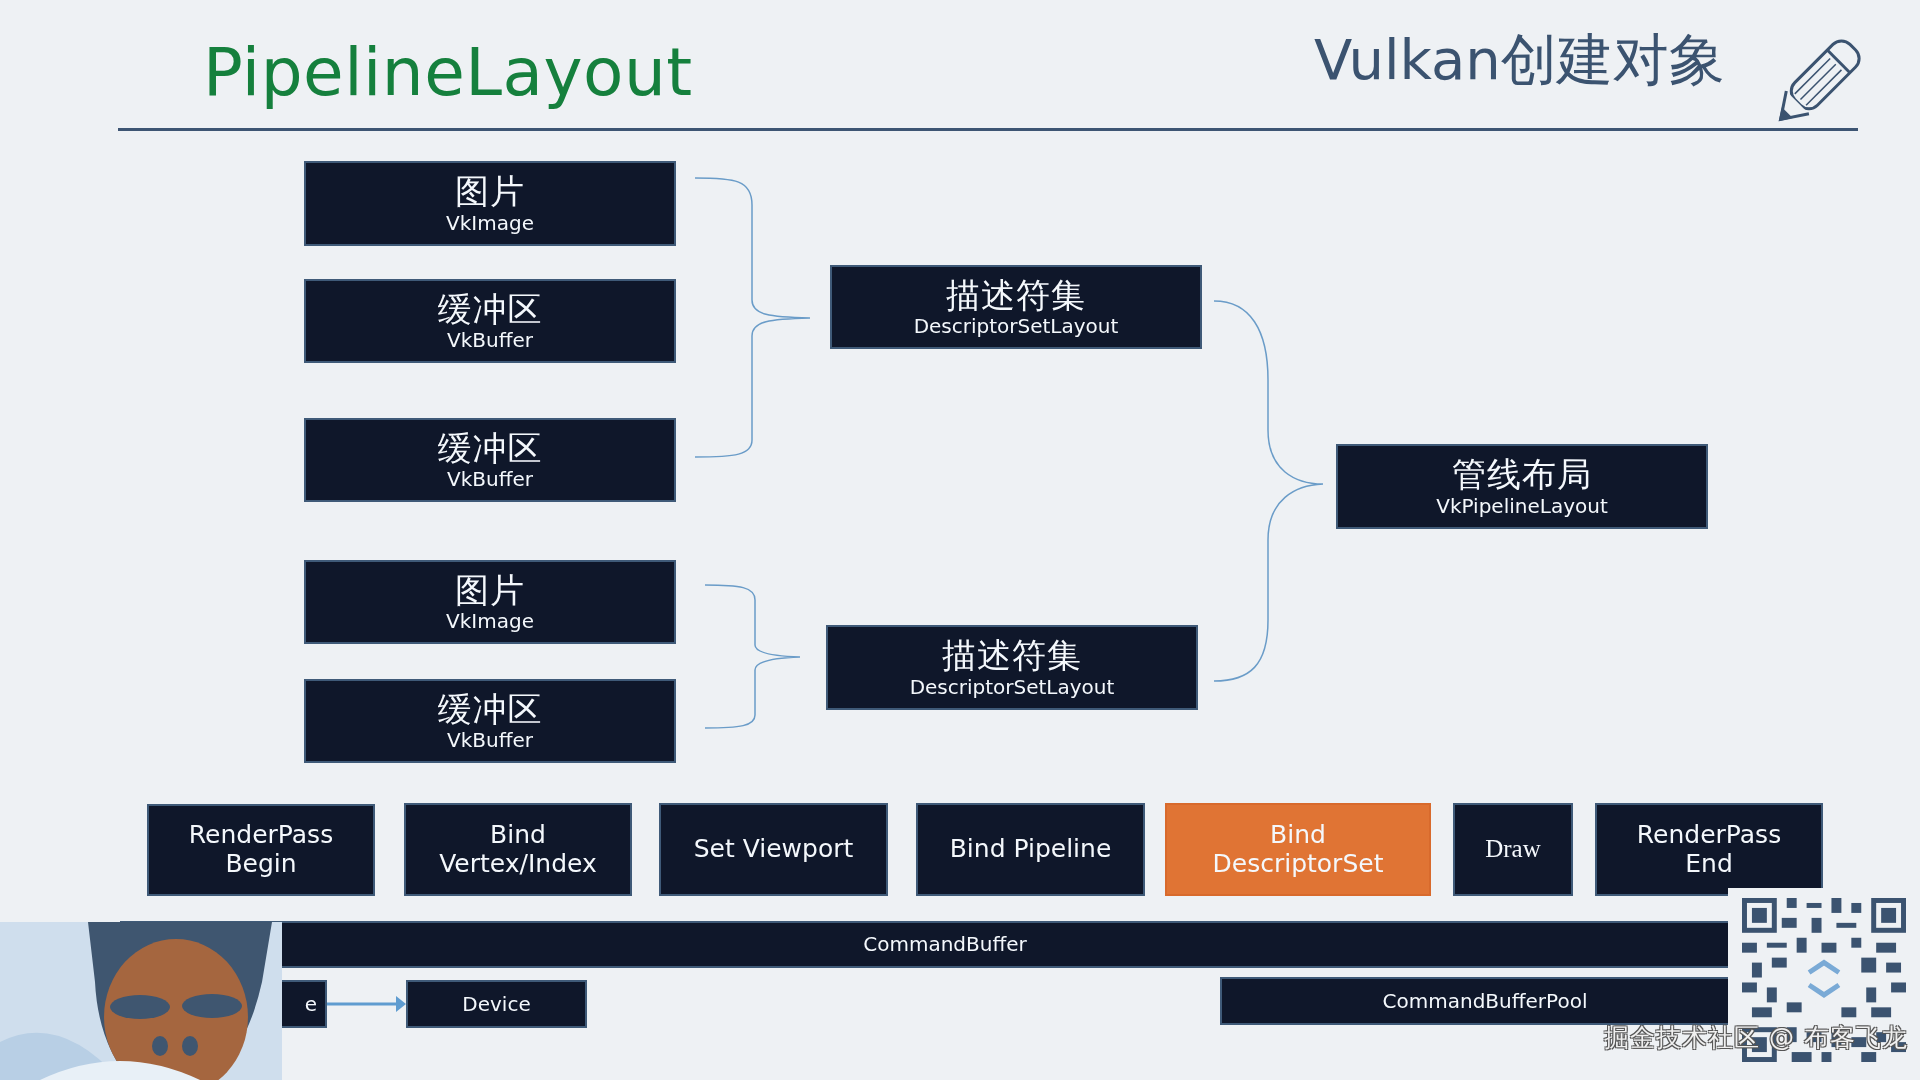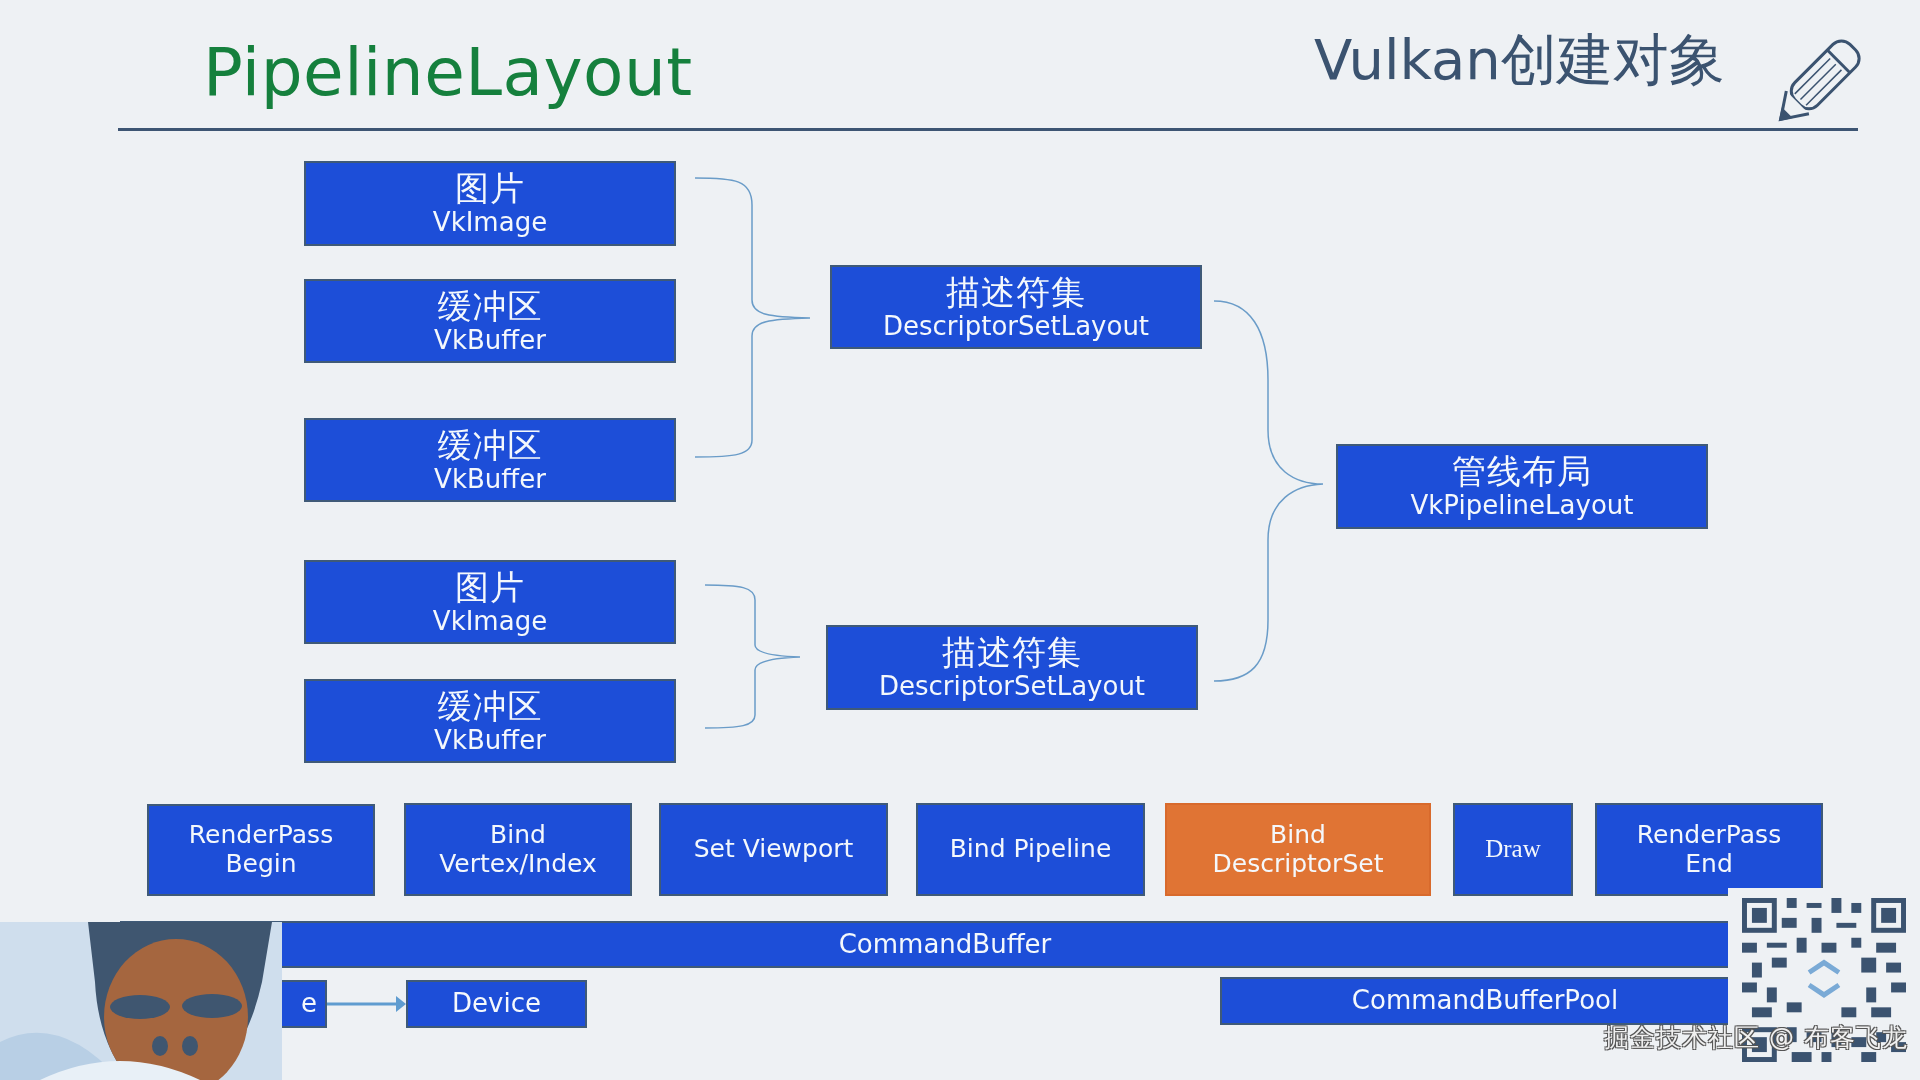--- a/index.html
+++ b/index.html
@@ -14,27 +14,27 @@
     letter-spacing: 0.5px; line-height: 1;
   }
   .title-right {
     left: 1314px; top: 32px; font-size: 56px; color: #3b5370; line-height: 1;
   }
   .title-rule {
     left: 118px; top: 128px; width: 1740px; height: 3px; background: #3d5573;
   }
   .pencil { left: 1770px; top: 36px; width: 92px; height: 96px; }
   .box {
-    position: absolute; background: #1d4ed8; border: 2px solid #3f5a78;
+    position: absolute; background: #0f172a; border: 2px solid #3f5a78;
     box-sizing: border-box; color: #f4f8fc;
     display: flex; flex-direction: column; align-items: center; justify-content: center;
     text-align: center; line-height: 1.15;
   }
   .box .zh { font-size: 34px; letter-spacing: 1px; }
-  .box .en { font-size: 26px; }
+  .box .en { font-size: 20px; }
   .box.orange { background: #e07434; border-color: #d86a2c; }
   .cmd .l { font-size: 25px; }
   .connectors { position: absolute; left: 0; top: 0; width: 1920px; height: 1080px; pointer-events: none; }
   .webcam { left: 0; top: 922px; width: 282px; height: 158px; overflow: hidden; background: #dfe9f3; }
   .qr-wrap { left: 1728px; top: 888px; width: 192px; height: 192px; background: #eef1f4; }
   .watermark {
     left: 1604px; top: 1021px; font-size: 25px; color: #f0f0f0; letter-spacing: 1px;
     text-shadow: -1px -1px 0 #555, 1px -1px 0 #555, -1px 1px 0 #555, 1px 1px 0 #555;
     white-space: nowrap;
   }

